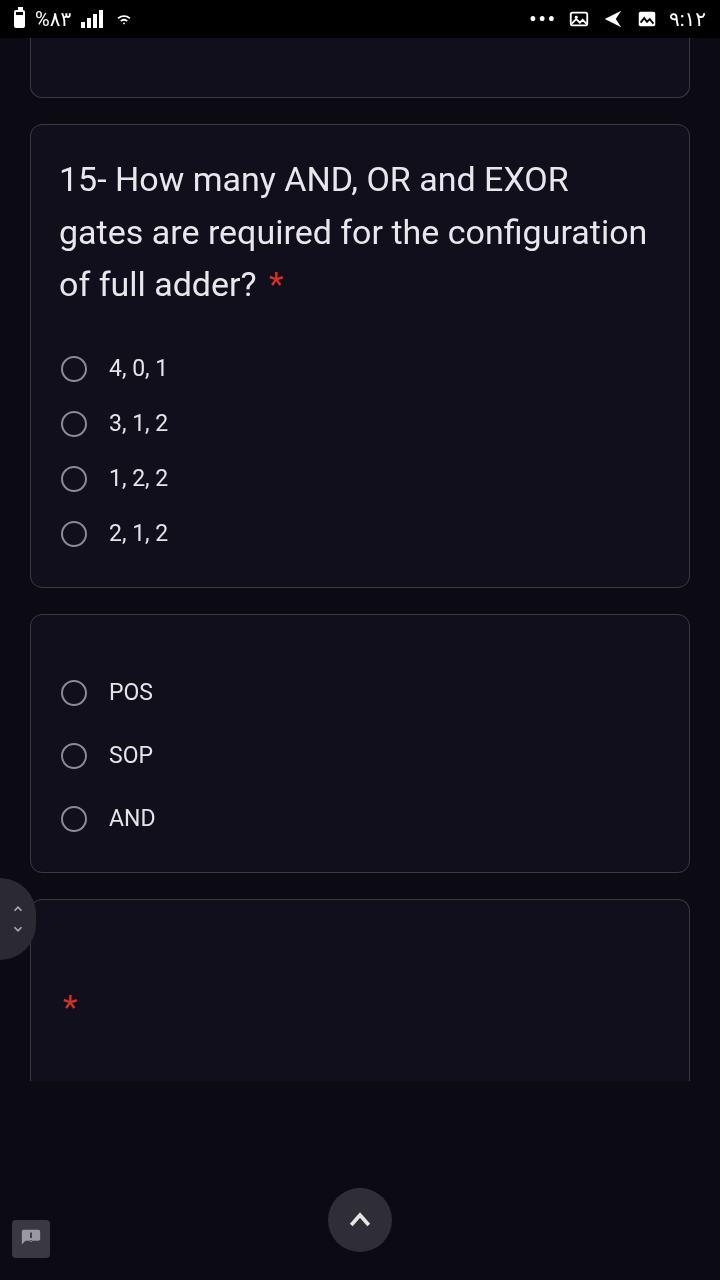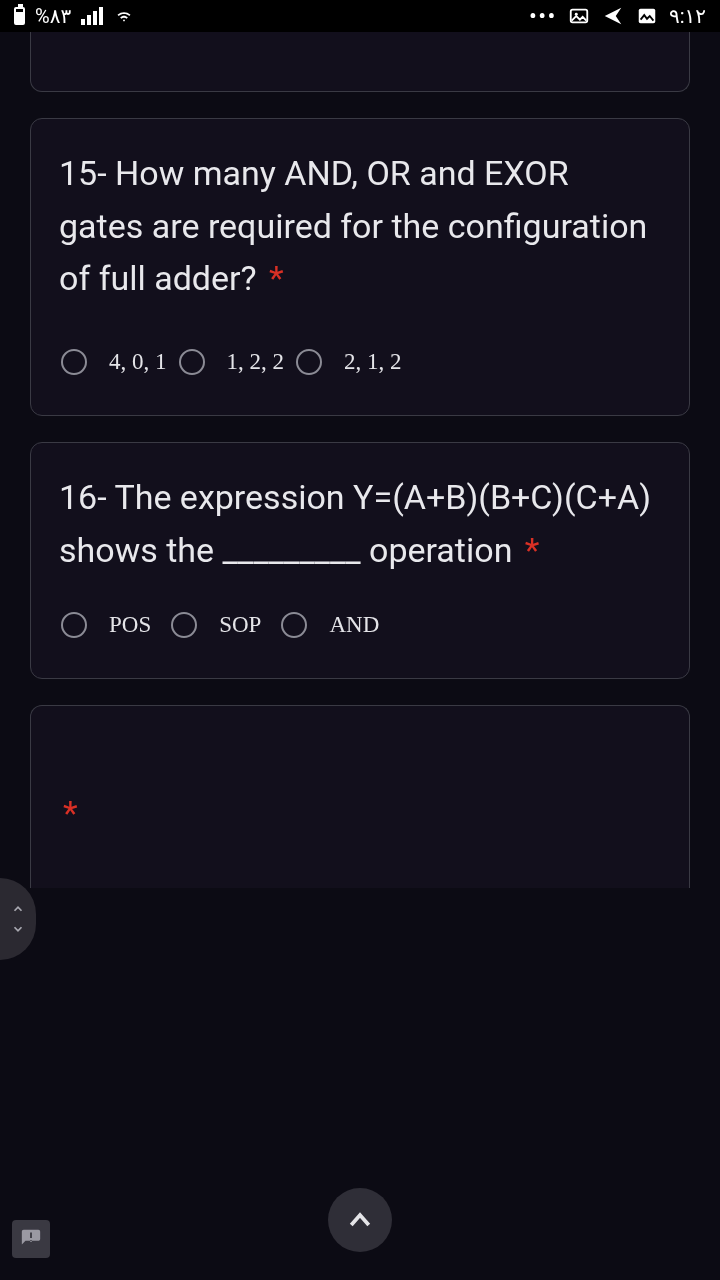--- a/index.html
+++ b/index.html
@@ -6,21 +6,21 @@
   html, body {
     width: 720px;
     height: 1280px;
     background: #0c0b14;
     font-family: Roboto, Arial, sans-serif;
     color: #e5e5e8;
     overflow: hidden;
     position: relative;
   }
   .status-bar {
-    height: 32px;
+    height: 38px;
     background: #000;
     display: flex;
     align-items: center;
     justify-content: space-between;
     padding: 0 14px;
     font-size: 20px;
     color: #fff;
   }
   .status-left, .status-right {
     display: flex;
@@ -75,21 +75,21 @@
   }
 
   .question {
     font-size: 34px;
     line-height: 1.55;
     font-weight: 400;
     color: #e8e8ec;
   }
   .required { color: #d93025; margin-left: 4px; }
 
-  .options { margin-top: 34px; display: flex; flex-direction: row; gap: 8px; font-family: Liberation Serif, serif; }
+  .options { margin-top: 34px; display: flex; flex-direction: column; gap: 8px; }
   .option {
     display: flex;
     align-items: center;
     gap: 22px;
     padding: 10px 2px;
     cursor: pointer;
   }
   .radio {
     width: 26px; height: 26px;
     border: 2.5px solid #8b8b95;
@@ -199,34 +199,34 @@
       <span>15- How many AND, OR and EXOR gates are required for the configuration of full adder?</span>
       <span class="required">*</span>
     </div>
     <div class="options">
       <label class="option">
         <span class="radio"></span>
         <span class="option-label">4, 0, 1</span>
       </label>
       <label class="option">
         <span class="radio"></span>
+        <span class="option-label">3, 1, 2</span>
+      </label>
+      <label class="option">
+        <span class="radio"></span>
         <span class="option-label">1, 2, 2</span>
       </label>
       <label class="option">
         <span class="radio"></span>
         <span class="option-label">2, 1, 2</span>
       </label>
     </div>
   </div>
 
   <div class="card q16">
-    <div class="question">
-      <span>16- The expression Y=(A+B)(B+C)(C+A) shows the _________ operation</span>
-      <span class="required">*</span>
-    </div>
     <div class="options">
       <label class="option">
         <span class="radio"></span>
         <span class="option-label">POS</span>
       </label>
       <label class="option">
         <span class="radio"></span>
         <span class="option-label">SOP</span>
       </label>
       <label class="option">

